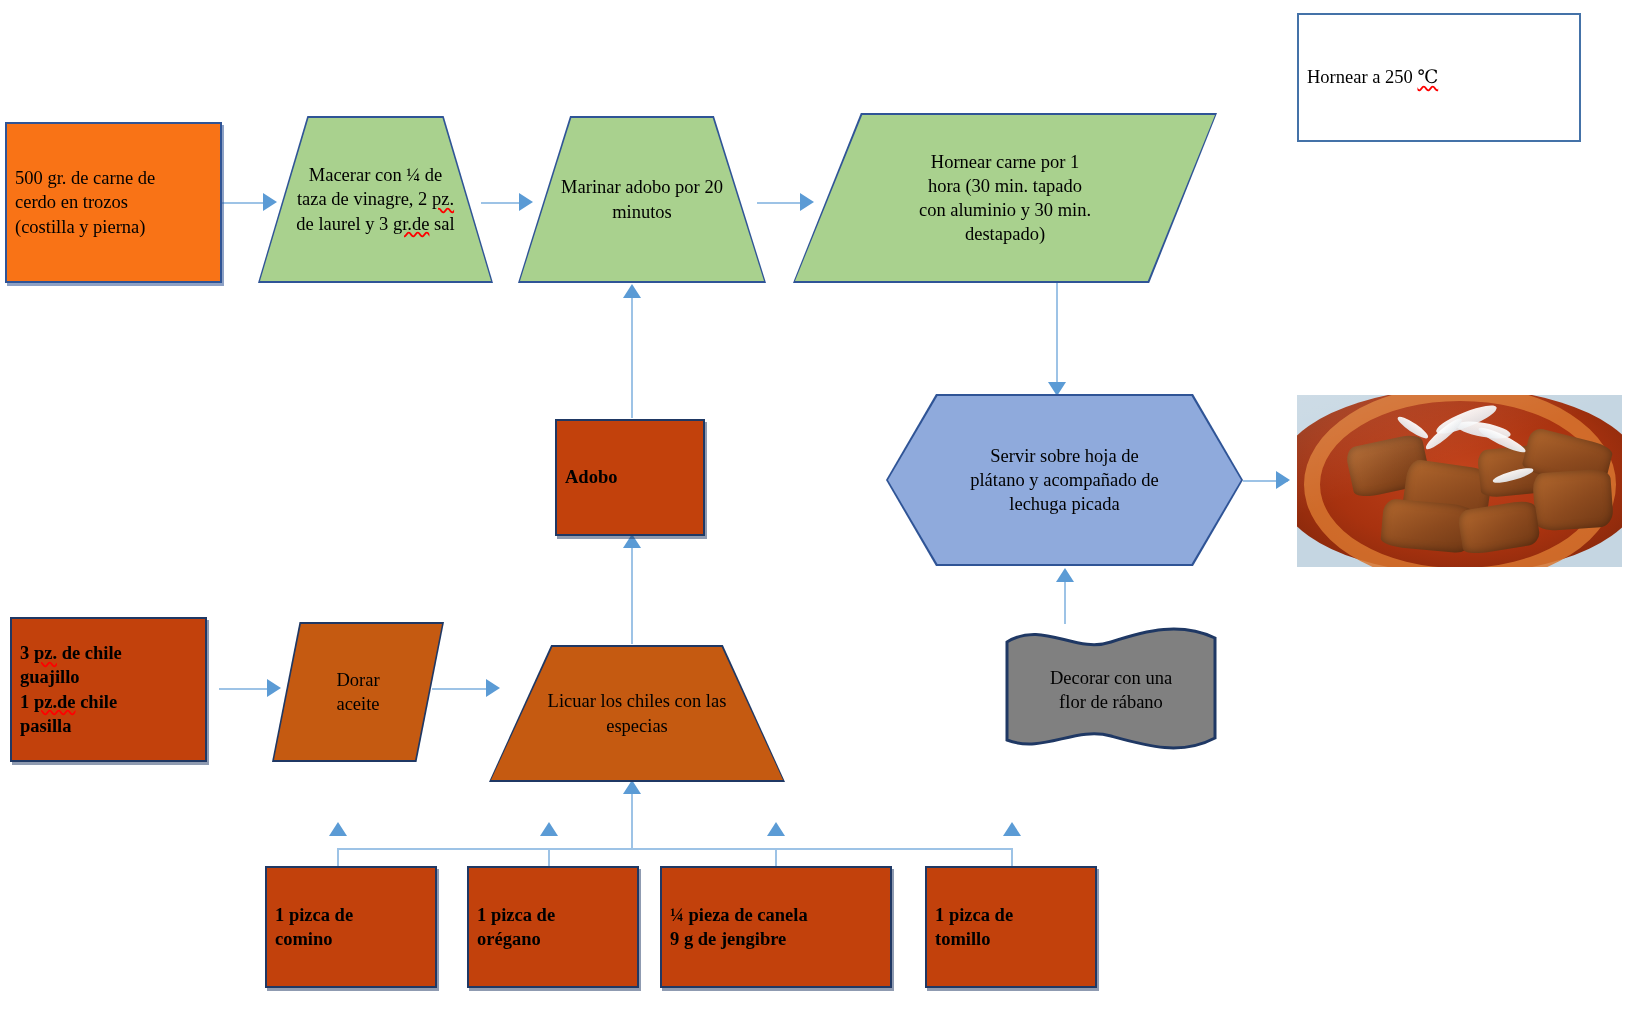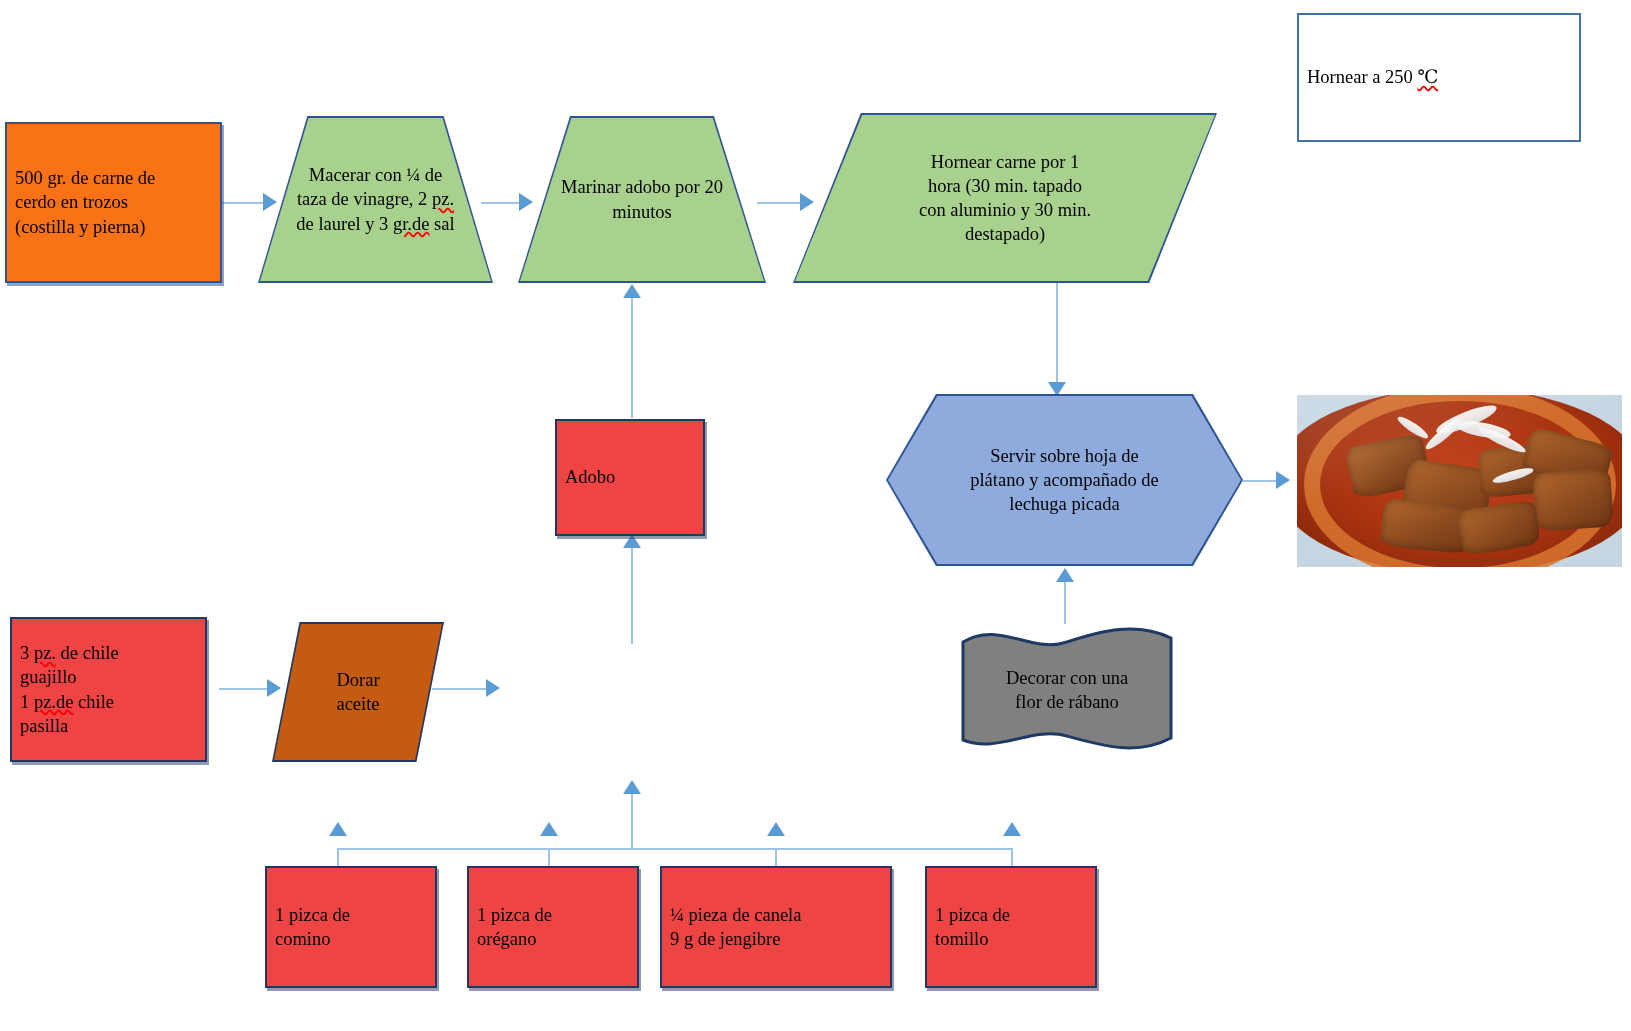--- a/index.html
+++ b/index.html
@@ -28,23 +28,24 @@
   }
   .node .lbl{ display:block; width:100%; white-space:pre-line; }
 
   
   .rect-green{
     background:#f97316;
     border:2px solid #2F5496;
     box-shadow:2px 3px 0 rgba(47,84,150,.55);
   }
   .rect-orange{
-    background:#ef4444;
+    background:#c2410c;
     border:2px solid #1F3864;
     box-shadow:2px 3px 0 rgba(31,56,100,.5);
+    font-weight:bold;
   }
   .rect-white{
     background:#ffffff;
     border:2px solid #4472A8;
   }
 
   
   .shape{
     position:absolute;
     display:flex;
@@ -80,21 +81,21 @@
   .para-orange .edge{background:#1F3864;}
   .hexa .fill{background:#8FAADC;}
   .hexa .edge{background:#2F5496;}
 
   
   .clip-trap{ -webkit-clip-path:polygon(21% 0%,79% 0%,100% 100%,0% 100%); clip-path:polygon(21% 0%,79% 0%,100% 100%,0% 100%); }
   .clip-para{ -webkit-clip-path:polygon(16% 0%,100% 0%,84% 100%,0% 100%); clip-path:polygon(16% 0%,100% 0%,84% 100%,0% 100%); }
   .clip-hex { -webkit-clip-path:polygon(14% 0%,86% 0%,100% 50%,86% 100%,14% 100%,0% 50%); clip-path:polygon(14% 0%,86% 0%,100% 50%,86% 100%,14% 100%,0% 50%); }
 
   
-  .wave{position:absolute;}
+  .wave{position:absolute;margin-left:44px;}
   .wave svg{display:block;width:100%;height:100%;}
   .wave .lbl{
     position:absolute;
     left:8%;right:8%;
     top:50%;
     transform:translateY(-50%);
     text-align:center;
     font-size:18.5px;
     line-height:1.30;
     white-space:pre-line;
@@ -246,20 +247,26 @@
 pasilla</span>
   </div>
 
   <div class="shape para-orange" style="left:272px;top:622px;width:172px;height:140px;">
     <span class="inner edge clip-para"></span>
     <span class="fill clip-para" style="inset:2px;"></span>
     <span class="lbl" style="width:70%;">Dorar
 aceite</span>
   </div>
 
+  <div class="shape trap-orange" style="left:489px;top:645px;width:296px;height:137px;">
+    <span class="inner edge clip-trap"></span>
+    <span class="fill clip-trap" style="inset:2px;"></span>
+    <span class="lbl" style="width:88%;">Licuar los chiles con las
+especias</span>
+  </div>
 
   <div class="wave" style="left:961px;top:624px;width:212px;height:132px;">
     <svg viewBox="0 0 212 132" preserveAspectRatio="none">
       <path d="M2,18 C38,-4 70,30 106,18 C142,6 176,-2 210,14 L210,114 C176,132 142,122 106,112 C70,102 38,130 2,116 Z" fill="#808080" stroke="#1F3864" stroke-width="3"></path>
     </svg>
     <span class="lbl">Decorar con una
 flor de rábano</span>
   </div>
 
   <div class="node rect-orange" style="left:265px;top:866px;width:172px;height:122px;">

